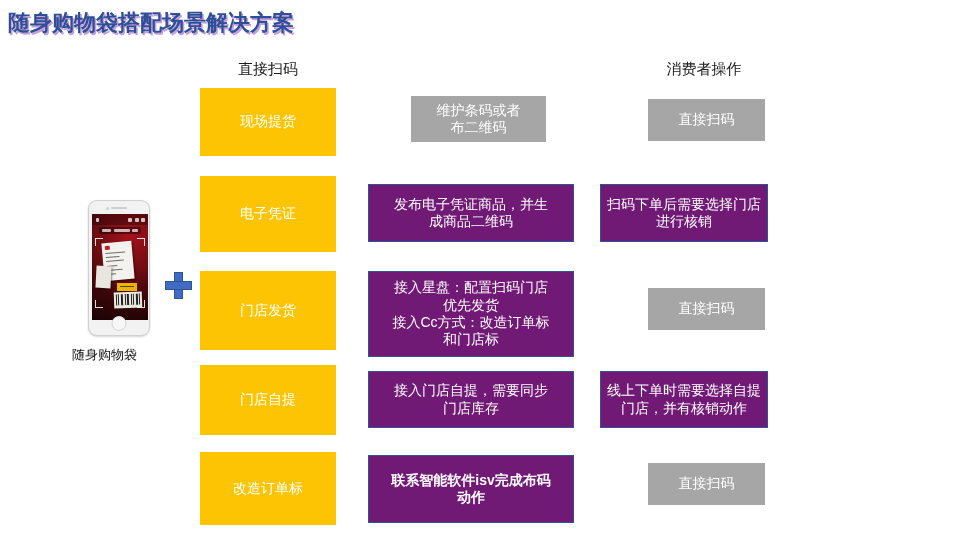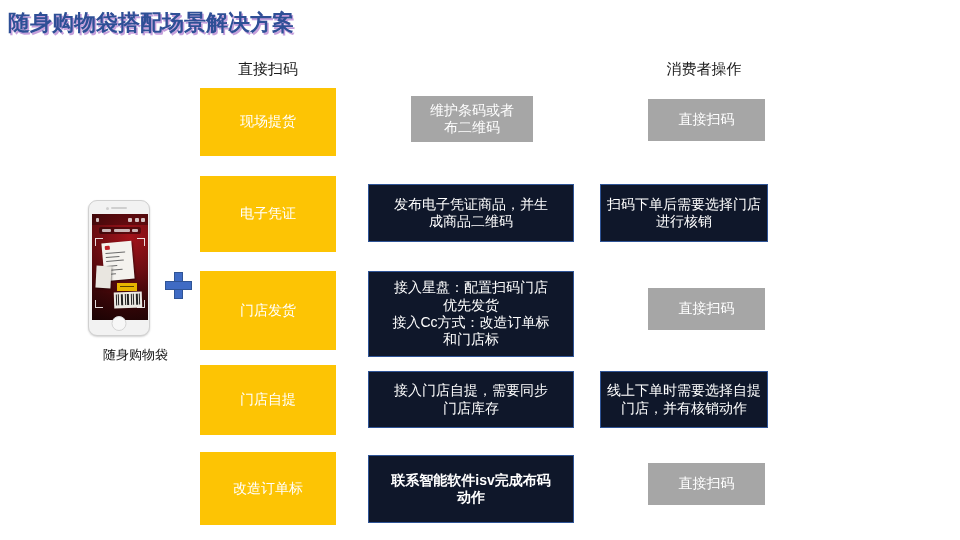--- a/index.html
+++ b/index.html
@@ -43,38 +43,38 @@
     box-sizing:border-box;
     line-height:1.24;
     white-space:pre-line;
   }
   .box-yellow{
     background:#FDC404;
     font-size:14px;
     font-weight:normal;
   }
   .box-blue{
-    background:#0f172a;
+    background:#701a75;
     border:1px solid #2F5496;
     font-size:14px;
   }
   .box-gray{
     background:#A6A6A6;
     font-size:14px;
   }
 
   
   .cy{left:200px;width:136px;}
   
   .cm{left:368px;width:206px;}
   
   .cr{left:600px;width:168px;}
 
   
-  #b-m1{left:411px;width:122px;}
+  #b-m1{left:411px;width:135px;}
   
   .gray-sm{left:648px;width:117px;}
 
   
   #phone-wrap{position:absolute;left:88px;top:200px;width:72px;height:170px;}
   #phone{
     position:absolute;left:0;top:0;
     width:62px;height:136px;
     background:#f2f2f2;
     border:1px solid #d0d0d0;
@@ -139,21 +139,21 @@
   .c-tl{left:3px;top:24px;border-right:none;border-bottom:none;}
   .c-tr{right:3px;top:24px;border-left:none;border-bottom:none;}
   .c-bl{left:3px;bottom:12px;border-right:none;border-top:none;}
   .c-br{right:3px;bottom:12px;border-left:none;border-top:none;}
   #phone-home{
     position:absolute;left:50%;bottom:4px;transform:translateX(-50%);
     width:13px;height:13px;border:1px solid #d4d4d4;border-radius:50%;background:#f7f7f7;
   }
   #phone-caption{
     position:absolute;left:-16px;top:146px;width:96px;
-    text-align:right;font-size:13px;color:#111;white-space:nowrap;
+    text-align:left;font-size:13px;color:#111;white-space:nowrap;
   }
 
   
   #plus{
     position:absolute;left:165px;top:272px;width:27px;height:27px;
   }
   #plus i,#plus b{
     position:absolute;background:#3F6BC4;display:block;
     border:1px solid #2F5496;box-sizing:border-box;
   }

